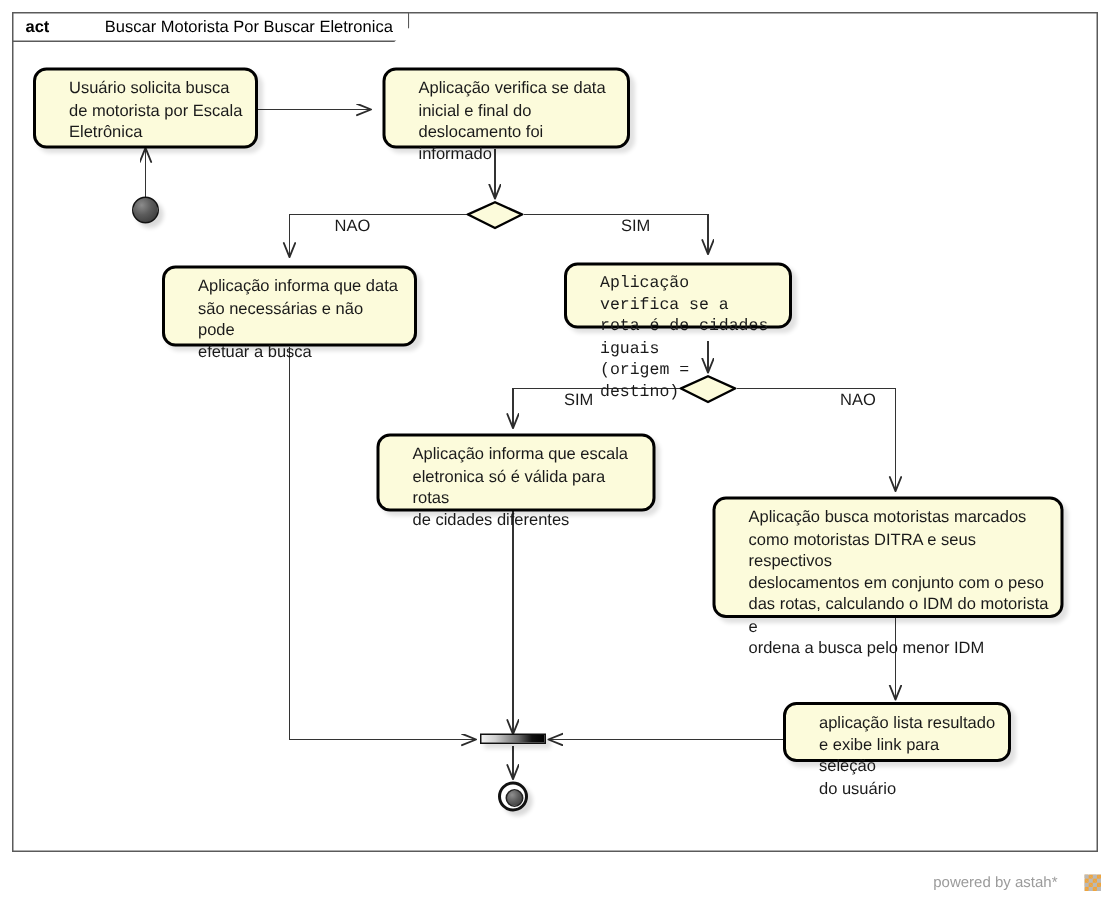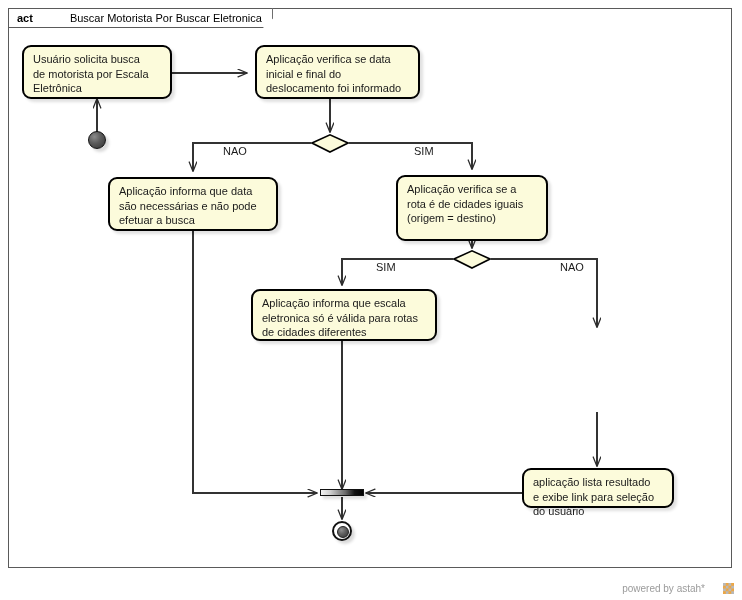--- a/index.html
+++ b/index.html
@@ -69,21 +69,21 @@
   }
 
   
   .node {
     position: absolute;
     background: #fcfbdb;
     border: 2px solid #000000;
     border-radius: 9px;
     box-sizing: border-box;
     box-shadow: 3px 3px 3px rgba(0,0,0,0.12);
-    padding: 5px 8px 5px 9px;
+    padding: 5px 8px 5px 22px;
     font-size: 11px;
     line-height: 14.5px;
     color: #1a1a1a;
     white-space: pre-line;
   }
 
   
   .diamond-wrap {
     position: absolute;
     width: 38px;
@@ -232,28 +232,33 @@
 Eletrônica</div>
 
   <div class="node" style="left:255px; top:45px; width:165px; height:54px;">Aplicação verifica se data
 inicial e final do
 deslocamento foi informado</div>
 
   <div class="node" style="left:108px; top:177px; width:170px; height:54px;">Aplicação informa que data
 são necessárias e não pode
 efetuar a busca</div>
 
-  <div class="node" style="left:396px; top:175px; width:152px; height:66px;">Aplicação verifica se a
+  <div class="node" style="left:376px; top:175px; width:152px; height:44px;font-family:Liberation Mono, monospace;">Aplicação verifica se a
 rota é de cidades iguais
 (origem = destino)</div>
 
   <div class="node" style="left:251px; top:289px; width:186px; height:52px;">Aplicação informa que escala
 eletronica só é válida para rotas
 de cidades diferentes</div>
 
+  <div class="node" style="left:475px; top:331px; width:234px; height:81px;">Aplicação busca motoristas marcados
+como motoristas DITRA e seus respectivos
+deslocamentos em conjunto com o peso
+das rotas, calculando o IDM do motorista e
+ordena a busca pelo menor IDM</div>
 
   <div class="node" style="left:522px; top:468px; width:152px; height:40px;">aplicação lista resultado
 e exibe link para seleção
 do usuário</div>
 
   <div class="diamond-wrap" style="left:311px; top:132px;">
     <svg width="38" height="22" viewBox="0 0 38 22" xmlns="http://www.w3.org/2000/svg">
       <polygon points="19,20.5 37,11.5 19,2.5 1,11.5" fill="rgba(0,0,0,0.12)"></polygon>
       <polygon points="17,18 35,9 17,0.8 -1,9" fill="#fcfbdb" stroke="#000" stroke-width="1.6" transform="translate(2,2)"></polygon>
     </svg>

